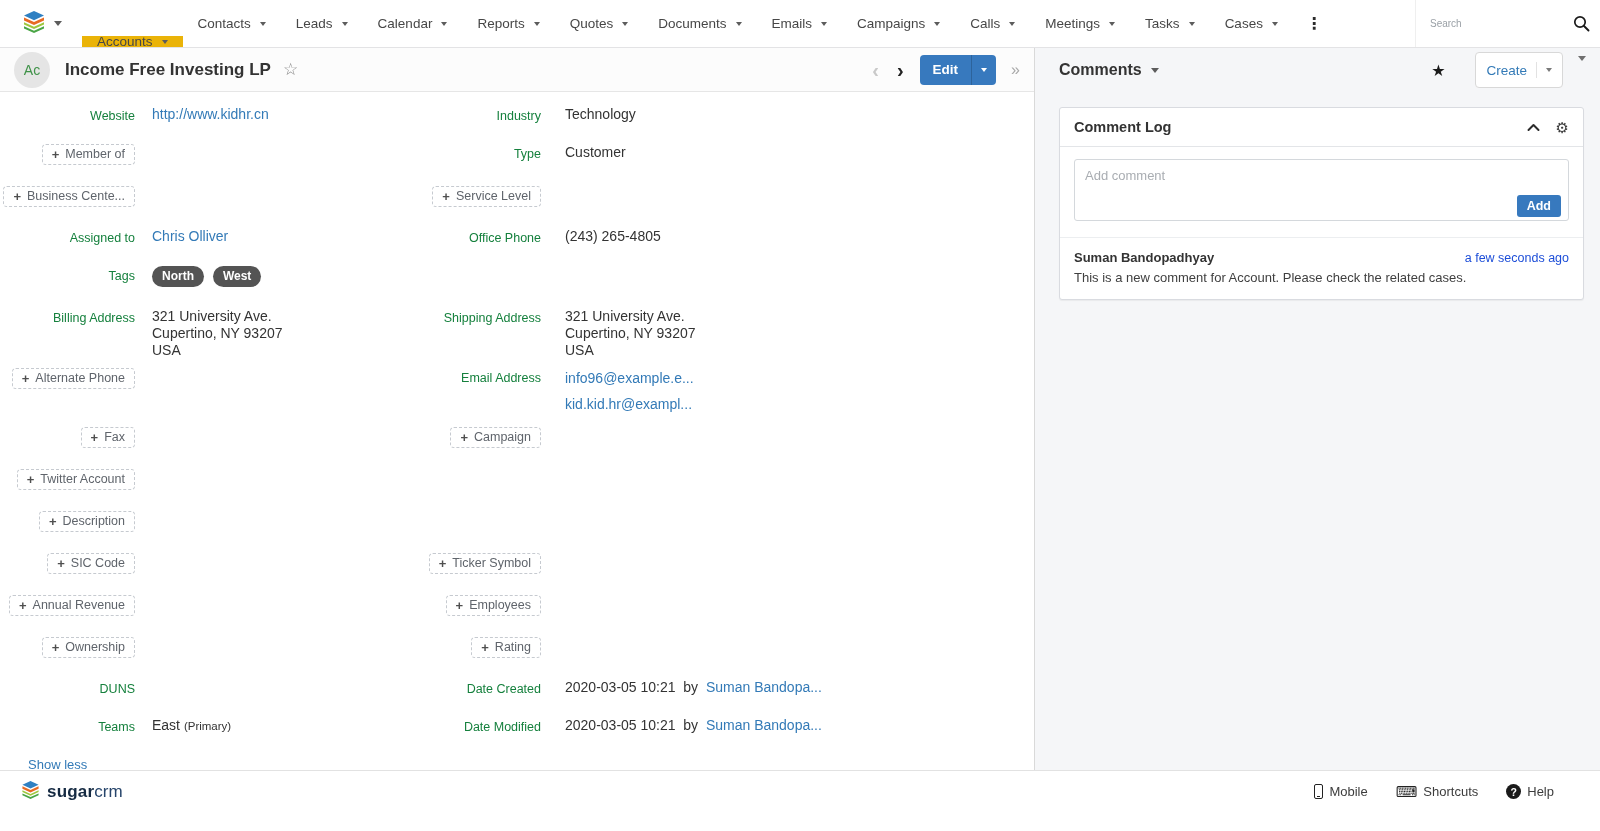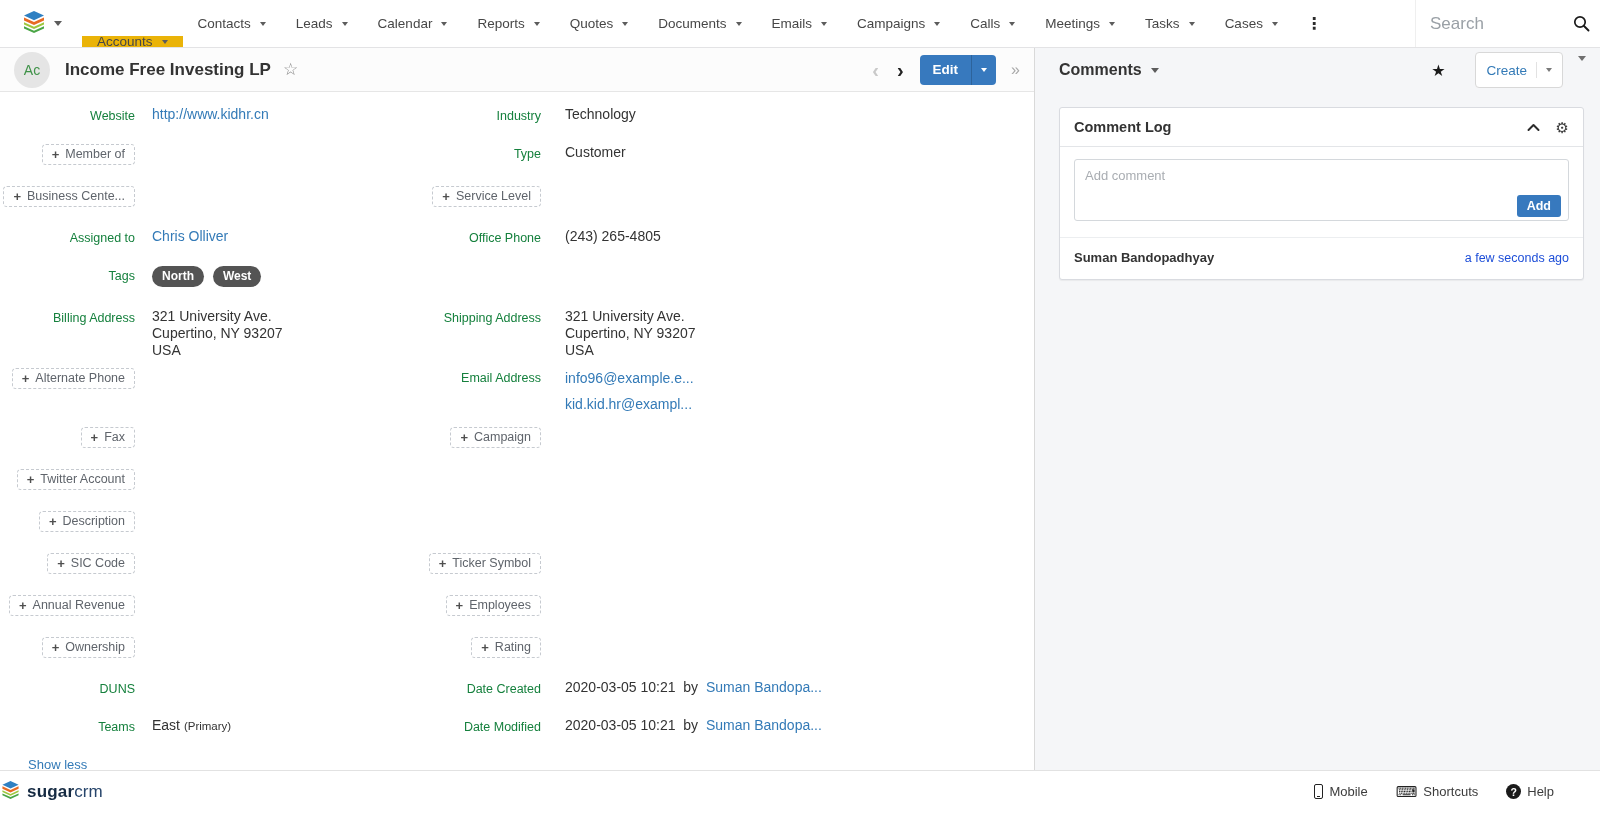--- a/index.html
+++ b/index.html
@@ -8,21 +8,21 @@
 
   
   .topnav { position:absolute; top:0; left:0; width:1600px; height:48px; background:#fff; border-bottom:1px solid #e3e3e5; display:flex; align-items:stretch; }
   .logo-cell { width:82px; display:flex; align-items:center; justify-content:center; gap:7px; cursor:pointer; }
   .nav-item { display:flex; align-items:center; gap:9px; padding:0 15px; font-size:13.5px; color:#474747; cursor:pointer; white-space:nowrap; }
   .nav-item.active { background:#eab308;margin-top:36px; }
   .caret { width:0; height:0; border-left:4px solid transparent; border-right:4px solid transparent; border-top:5px solid #5c5c5c; }
   .caret.small { border-left-width:3.5px; border-right-width:3.5px; border-top-width:4.5px; }
   .nav-more { display:flex; align-items:center; padding:0 13px; font-size:16px; font-weight:bold; color:#2b2b2b; cursor:pointer; }
   .nav-right { margin-left:auto; display:flex; align-items:center; border-left:1px solid #efefef; padding-left:14px; }
-  .search-input { width:132px; border:none; outline:none; font-size:17px; color:#7f1d1d; font-family:inherit; background:transparent; }
+  .search-input { width:132px; border:none; outline:none; font-size:10px; color:#7f1d1d; font-family:inherit; background:transparent; }
   .search-input::placeholder { color:#9aa0a6; }
   .search-btn { display:flex; align-items:center; justify-content:center; width:38px; cursor:pointer; }
 
   
   .lheader { position:absolute; top:48px; left:0; width:1034px; height:44px; background:#fcfcfc; border-bottom:1px solid #e6e6e6; display:flex; align-items:center; padding:0 14px; }
   .avatar-ac { width:36px; height:36px; border-radius:50%; background:#e5e5e5; color:#3f9248; font-size:14px; display:flex; align-items:center; justify-content:center; flex:none; }
   .rec-title { font-size:17px; font-weight:600; color:#333; margin-left:15px; white-space:nowrap; }
   .fav-star { font-size:17px; color:#8b8b8b; margin-left:12px; cursor:pointer; }
   .nav-arrow { font-size:20px; font-weight:bold; line-height:1; cursor:pointer; }
   .nav-arrow.prev { color:#c9c9c9; margin-left:auto; }
@@ -77,21 +77,21 @@
   .comment-box textarea { width:100%; height:62px; border:1px solid #d4d8dc; border-radius:3px; padding:8px 10px; font-size:13px; color:#444; font-family:inherit; resize:none; outline:none; }
   .comment-box textarea::placeholder { color:#a9adb2; }
   .add-btn { position:absolute; right:8px; bottom:8px; background:#3779be; color:#fff; font-size:12.5px; font-weight:bold; border:none; border-radius:3px; padding:4px 10px; cursor:pointer; font-family:inherit; }
   .entry { border-top:1px solid #eceef0; padding:12px 14px 14px; }
   .entry-head { display:flex; align-items:baseline; }
   .entry-author { font-size:13px; font-weight:bold; color:#333; }
   .entry-time { margin-left:auto; font-size:12.5px; color:#1d4ed8; }
   .entry-text { font-size:13px; color:#404040; margin-top:5px; }
 
   
-  .footer { position:absolute; top:770px; left:0; width:1600px; height:42px; background:#fff; border-top:1px solid #e2e2e2; display:flex; align-items:center; padding:0 46px 0 0; }
+  .footer { position:absolute; top:770px; left:0; width:1600px; height:42px; background:#fff; border-top:1px solid #e2e2e2; display:flex; align-items:center; padding:0 46px 0 20px; }
   .brand { display:flex; align-items:center; gap:6px; cursor:pointer; }
   .brand-sugar { font-size:17px; font-weight:bold; color:#152a42; letter-spacing:.2px; }
   .brand-crm { font-size:17px; color:#27456b; }
   .footer-right { margin-left:auto; display:flex; align-items:center; gap:28px; font-size:13px; color:#3c3c3c; }
   .footer-item { display:flex; align-items:center; gap:6px; cursor:pointer; }
   .phone-ic { width:9px; height:15px; border:1.5px solid #222; border-radius:2px; position:relative; }
   .phone-ic:after { content:""; position:absolute; bottom:1px; left:2px; right:2px; height:1.5px; background:#222; }
   .kbd-ic { font-size:15px; line-height:1; color:#222; }
   .help-ic { width:15px; height:15px; border-radius:50%; background:#1a1a1a; color:#fff; font-size:10.5px; font-weight:bold; display:flex; align-items:center; justify-content:center; }
 </style>
@@ -439,20 +439,21 @@
         <div class="comment-box">
           <textarea placeholder="Add comment" style=""></textarea>
           <button class="add-btn">Add</button>
         </div>
       </div>
       <div class="entry">
         <div class="entry-head">
           <span class="entry-author">Suman Bandopadhyay</span>
           <span class="entry-time">a few seconds ago</span>
         </div>
+        <div class="entry-text">This is a new comment for Account. Please check the related cases.</div>
       </div>
     </div>
   </div>
 
   <div class="footer">
     <div class="brand">
       <span>
         <svg width="21" height="18" viewBox="0 0 26 22">
           <path d="M13 0 L23 4.6 L13 9.2 L3 4.6 Z" fill="#2f80c2"></path>
           <path d="M3 6.4 L13 11 L23 6.4 L23 9.4 L13 14 L3 9.4 Z" fill="#e76b24"></path>

